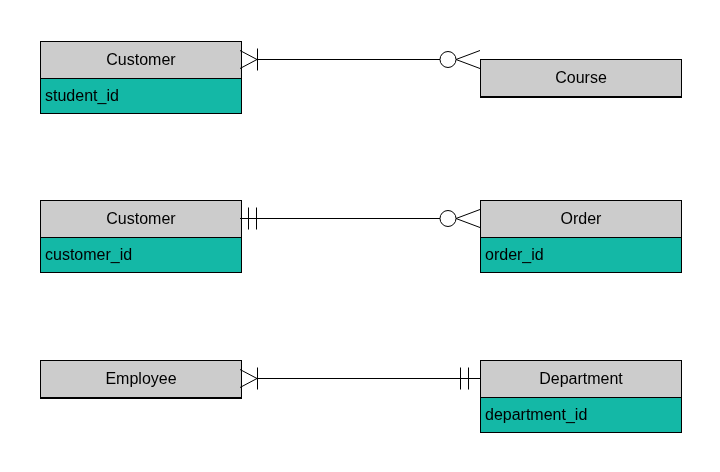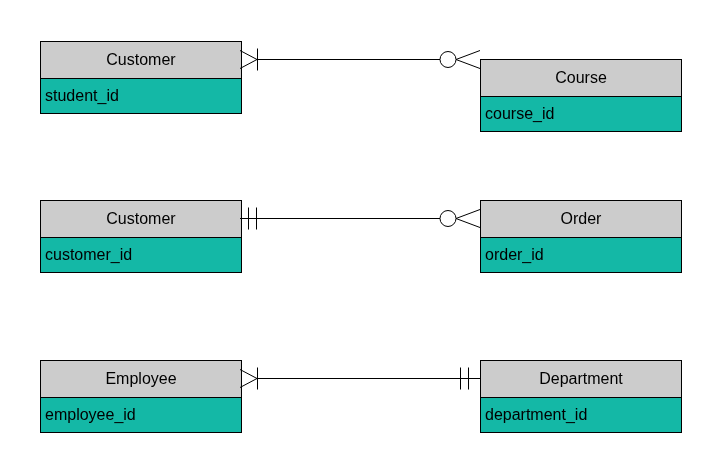--- a/index.html
+++ b/index.html
@@ -64,35 +64,33 @@
 <body>
 
 <div class="canvas">
 
   <div class="entity" style="left:40px; top:41px;">
     <div class="entity-header">Customer</div>
     <div class="entity-field">student_id</div>
   </div>
   <div class="entity" style="left:480px; top:59px;">
     <div class="entity-header">Course</div>
-    <div class="entity-field">course_id</div>
   </div>
 
   <div class="entity" style="left:40px; top:200px;">
     <div class="entity-header">Customer</div>
     <div class="entity-field">customer_id</div>
   </div>
   <div class="entity" style="left:480px; top:200px;">
     <div class="entity-header">Order</div>
     <div class="entity-field">order_id</div>
   </div>
 
   <div class="entity" style="left:40px; top:360px;">
     <div class="entity-header">Employee</div>
-    <div class="entity-field">employee_id</div>
   </div>
   <div class="entity" style="left:480px; top:360px;">
     <div class="entity-header">Department</div>
     <div class="entity-field">department_id</div>
   </div>
 
   <svg class="wires" viewBox="0 0 720 472">
 
     <g>
       <path d="M240,50.5 L257,59.5 L240,68.5"></path>

